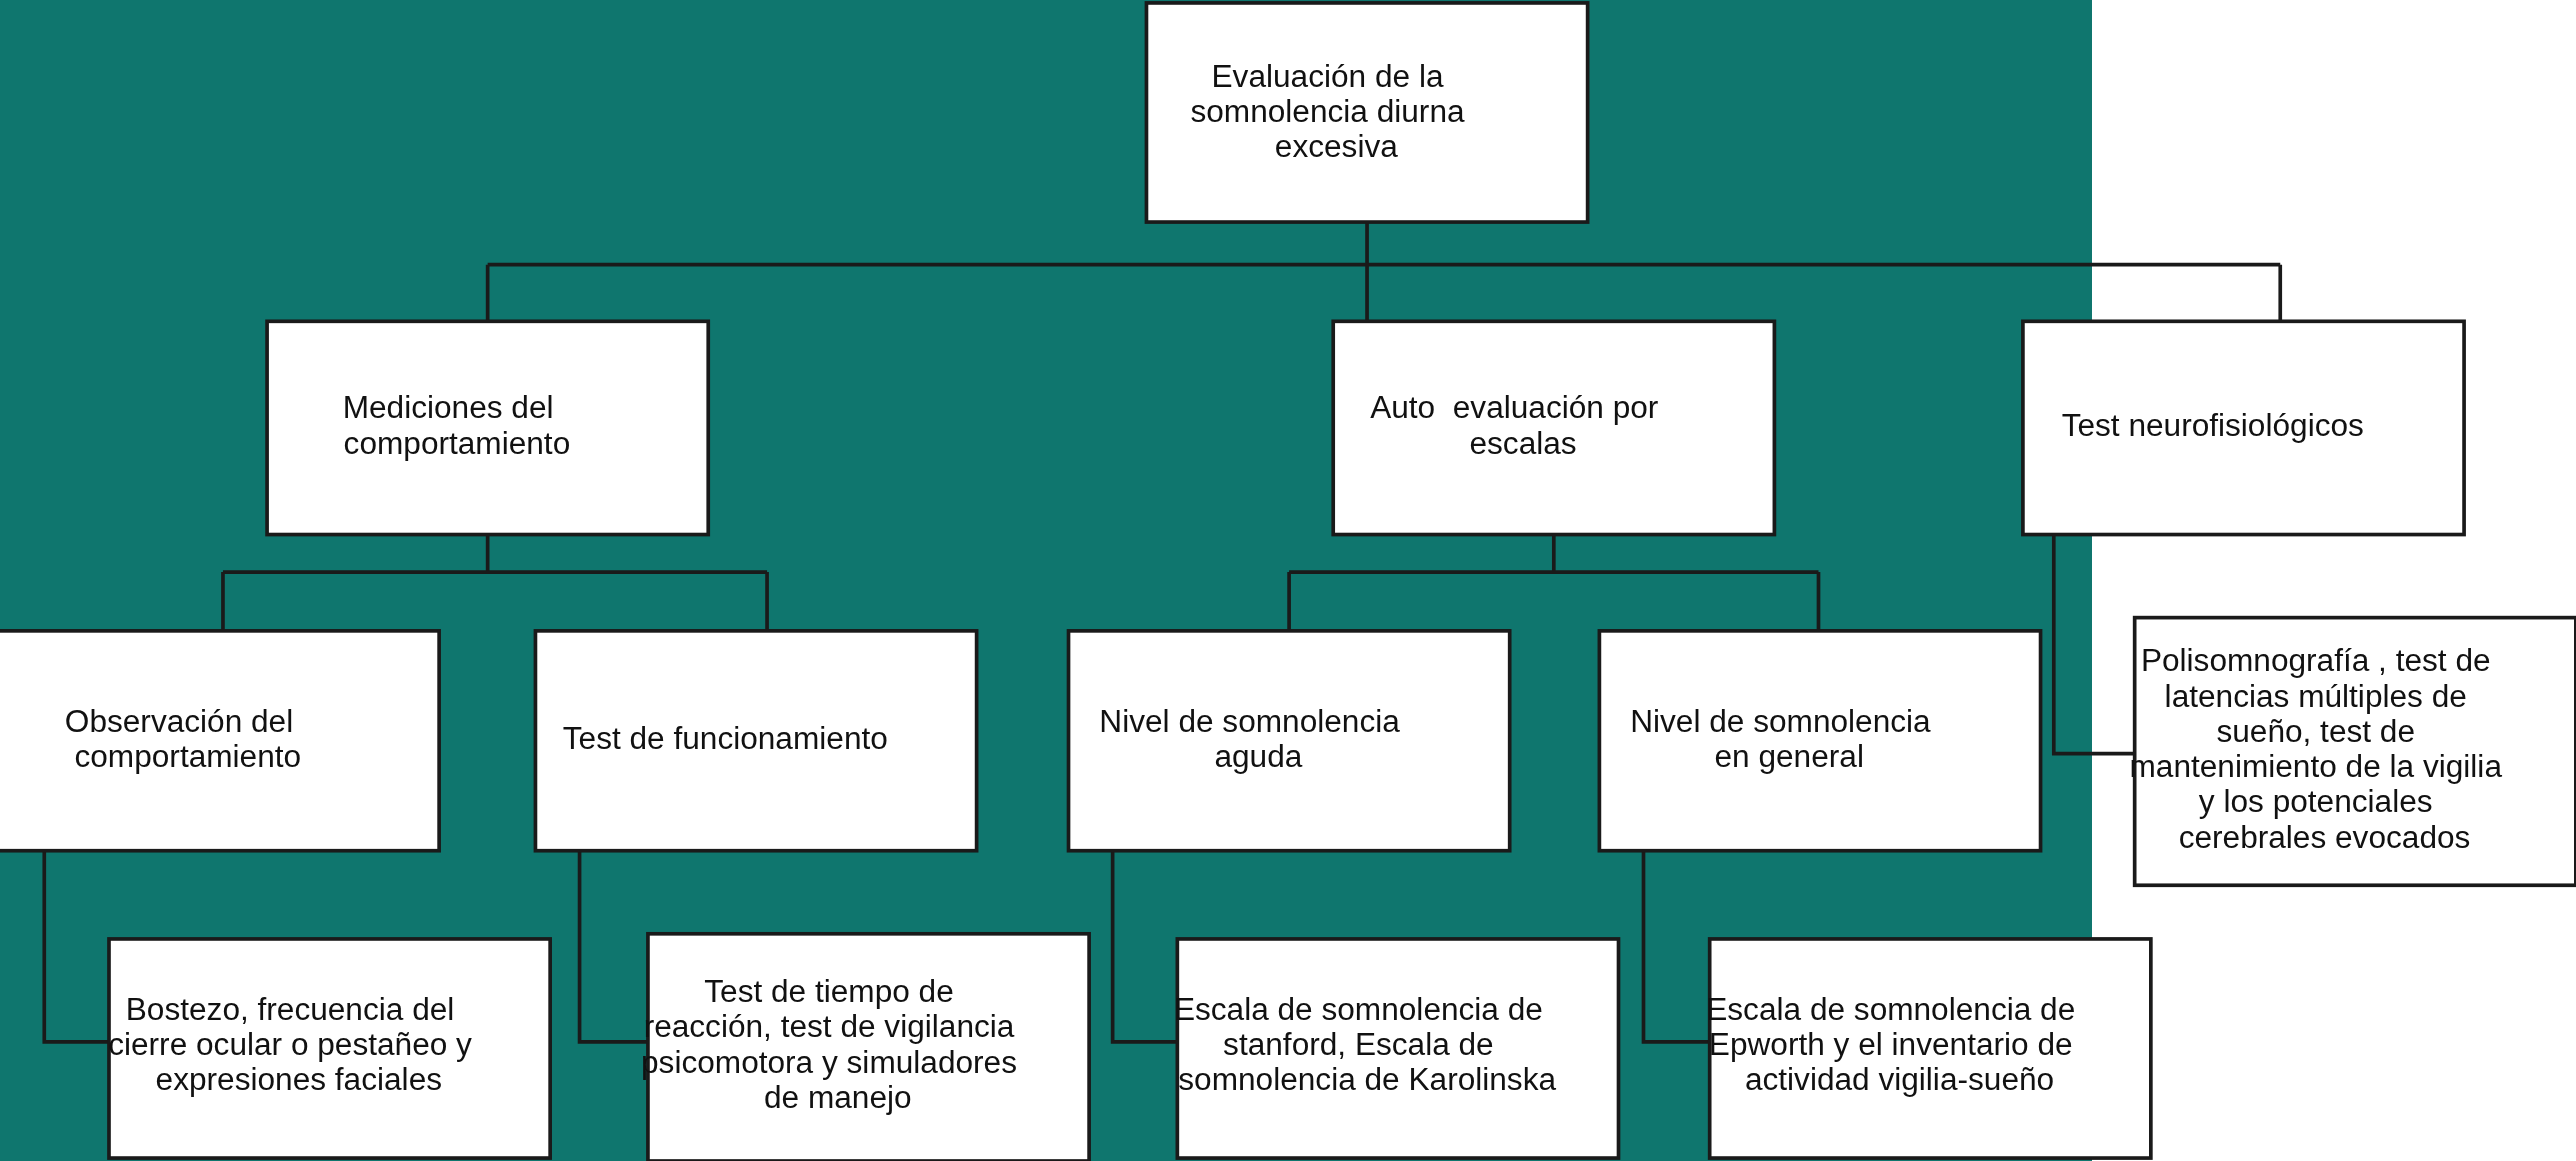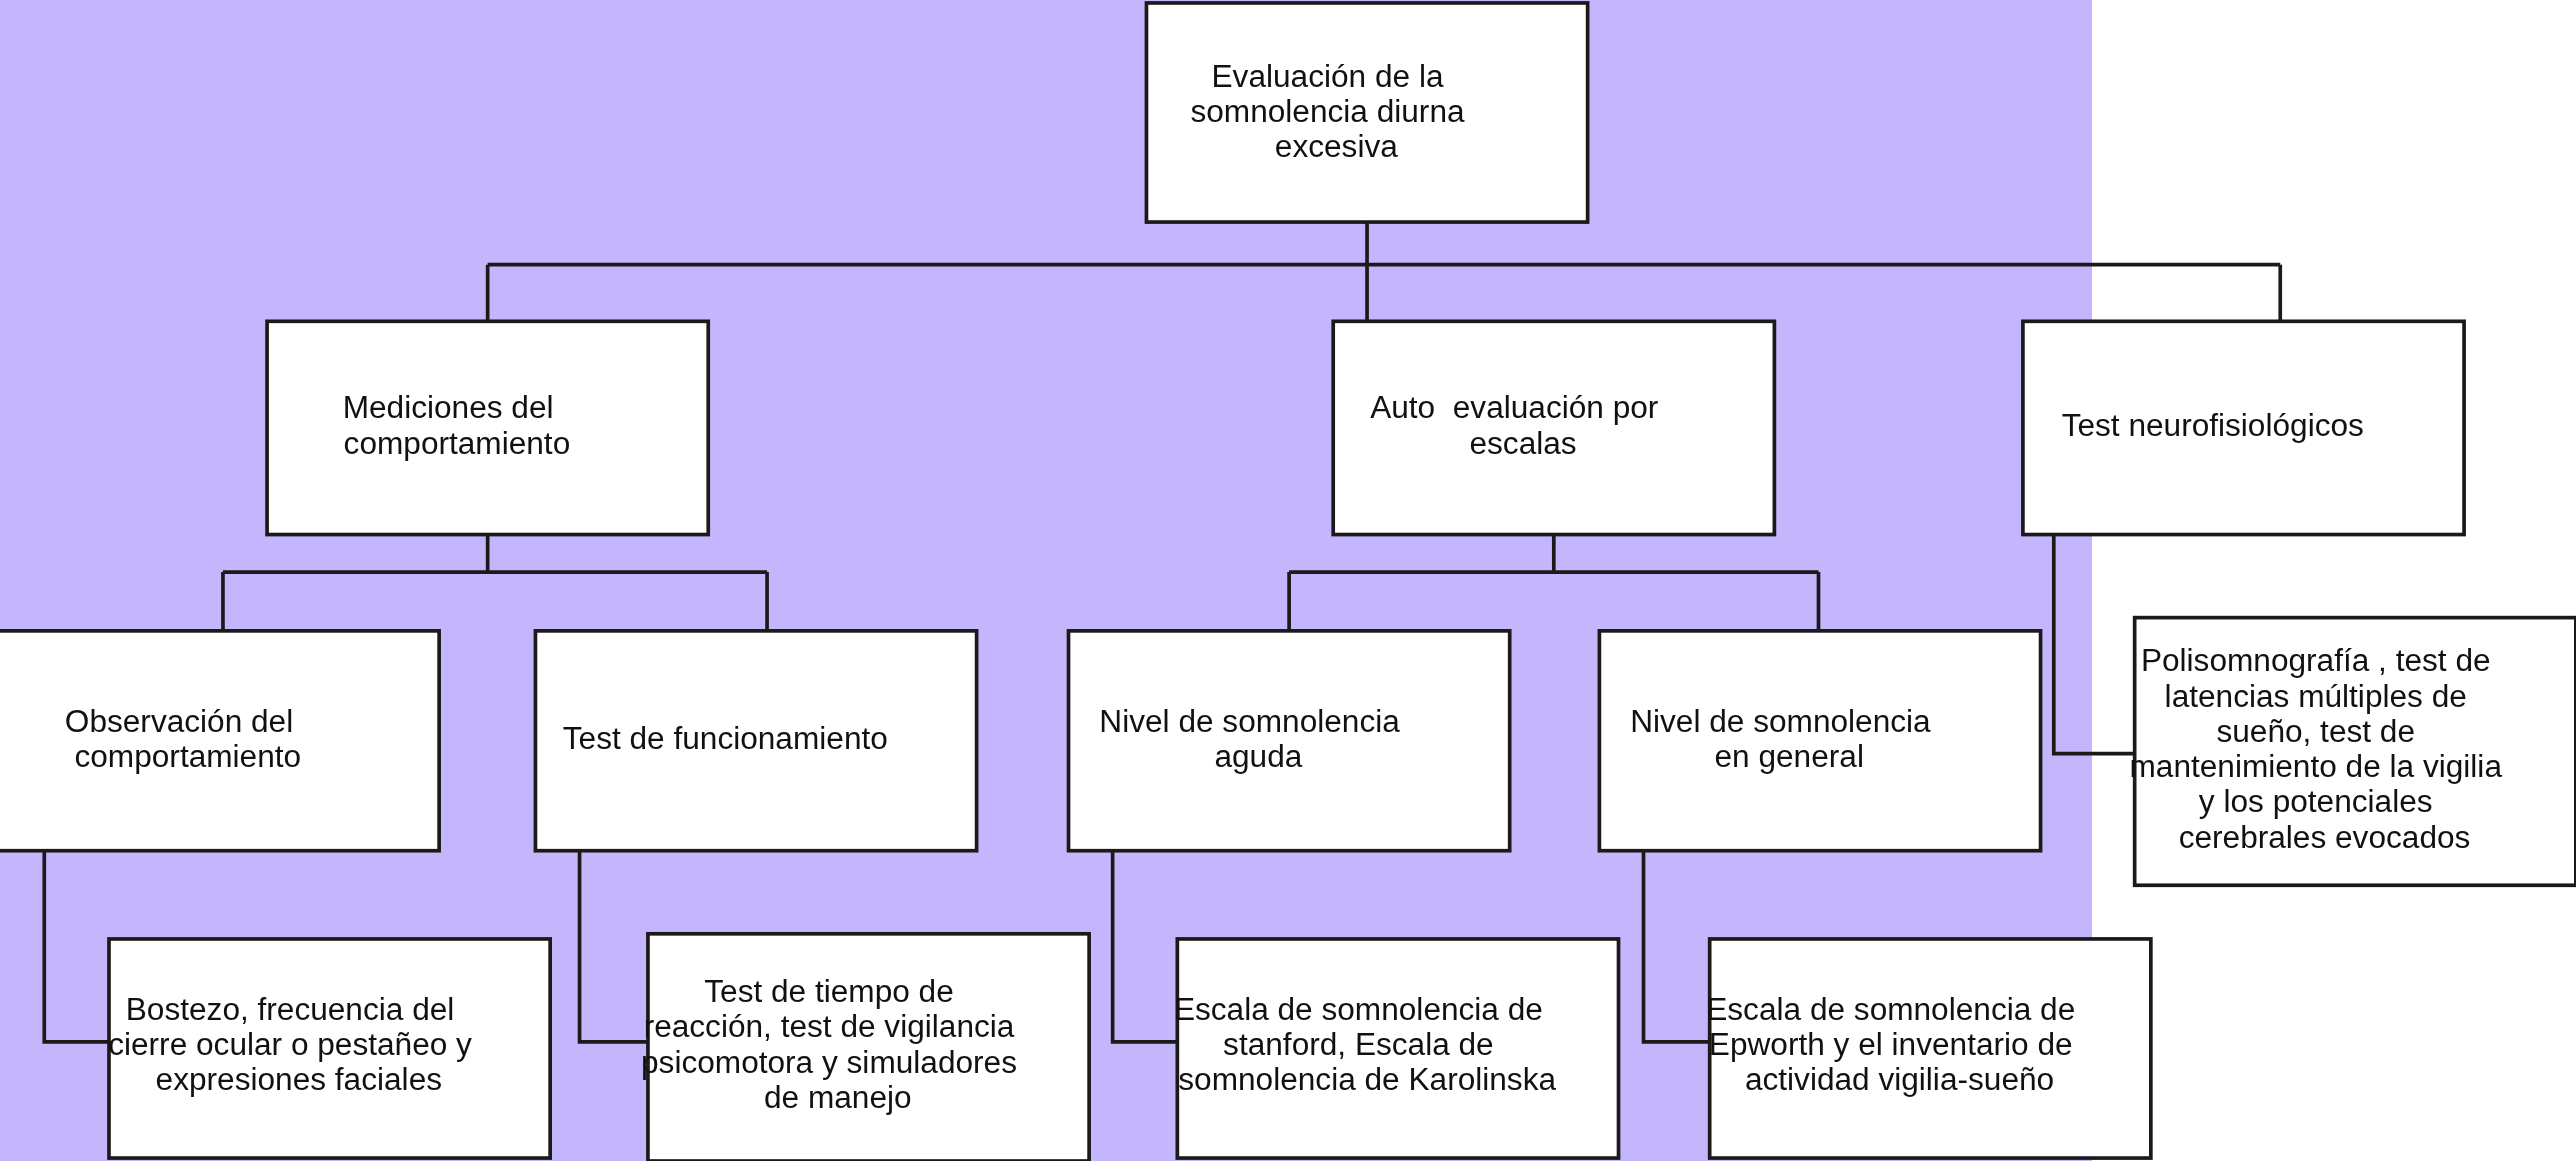--- a/index.html
+++ b/index.html
@@ -4,21 +4,21 @@
 <style>
   html, body {
     margin: 0;
     padding: 0;
     background: #ffffff;
   }
   #diagram-root {
     position: relative;
     width: 2092px;
     height: 1161px;
-    background: #c4b5fd;
+    background: #0f766e;
     font-family: "Liberation Sans", sans-serif;
   }
   svg#flowchart {
     display: block;
     width: 2576px;
     height: 1161px;
   }
   .box-rect {
     fill: #ffffff;
     stroke: #1a1a1a;

